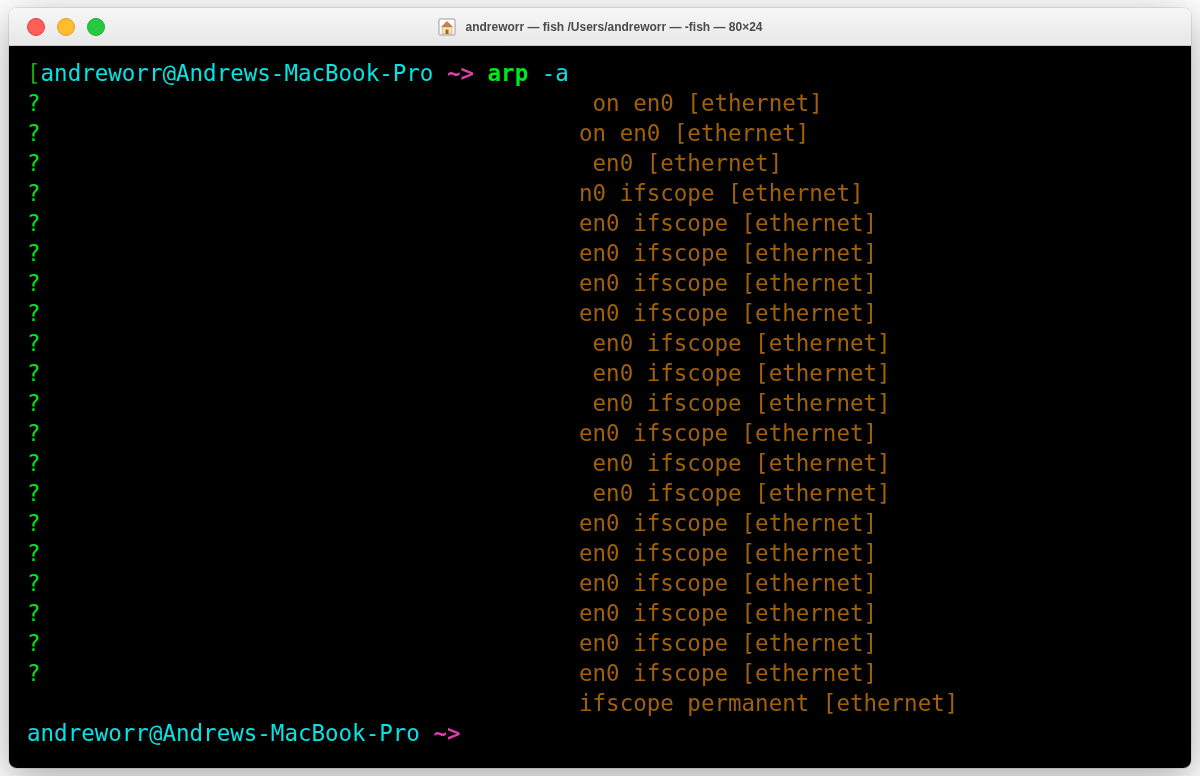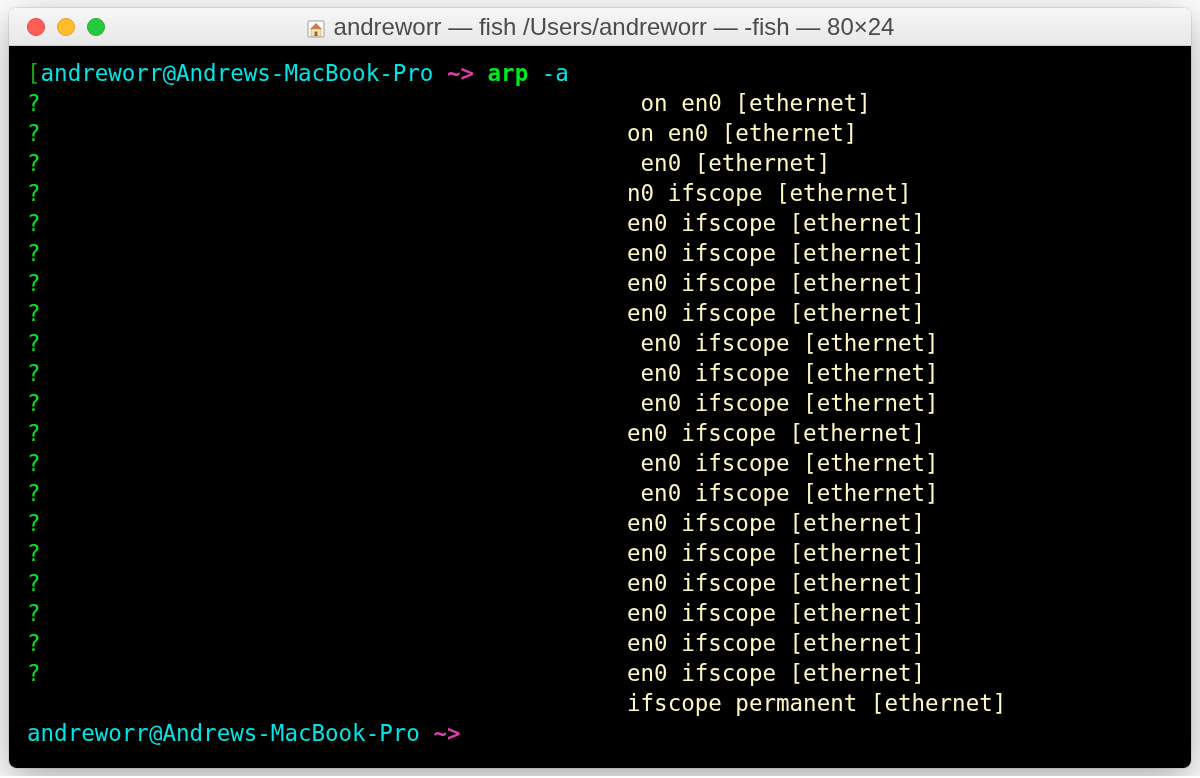--- a/index.html
+++ b/index.html
@@ -45,22 +45,23 @@
     .light.green { background: #28c940; border: 1px solid #1dad2b; }
     .title-area {
       position: absolute;
       left: 0;
       right: 0;
       display: flex;
       justify-content: center;
       align-items: center;
       gap: 8px;
       color: #4b4b4b;
-      font-size: 24px;
+      font-size: 12px;
       pointer-events: none;
+      font-weight: bold;
     }
     .home-icon {
       width: 20px;
       height: 20px;
       display:inline-block;
     }
     .terminal {
       background: #000;
       padding: 12px 14px 20px 18px;
       font-family: "Menlo", "Consolas", monospace;
@@ -81,22 +82,21 @@
     .arp { color: #00e81f; font-weight: 700; }
     .flag { color: #00e5e5; }
     .output-line {
       display:flex;
     }
     .out-left {
       width: 48%;
     }
     .out-right {
       flex: 1;
-      color: #fef9c3;
-      margin-left: 48px;
+      color: #a16207;
     }
   </style>
 </head>
 <body>
 
 <div class="window">
   <div class="titlebar">
     <div class="traffic-lights">
       <div class="light red"></div>
       <div class="light yellow"></div>

